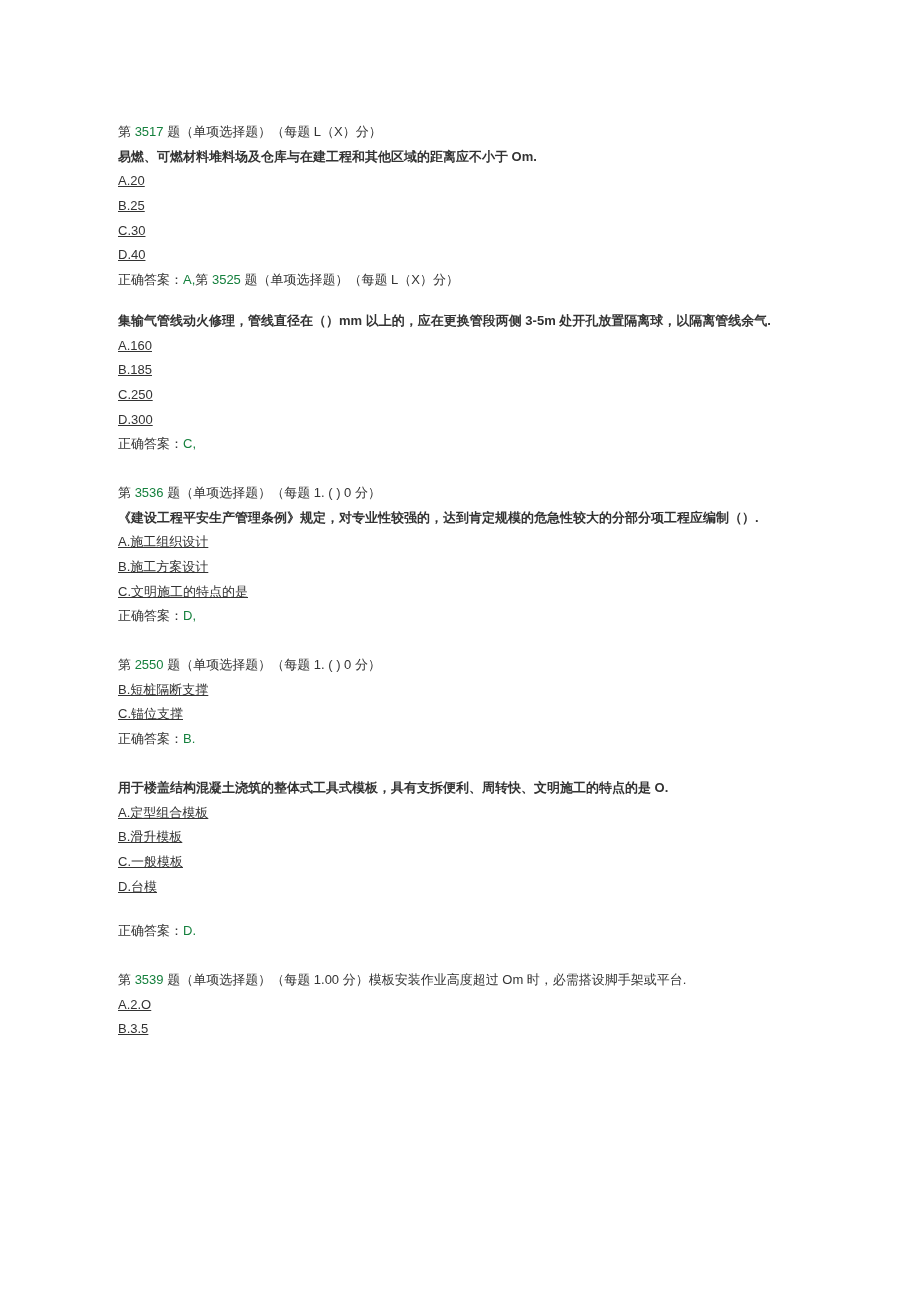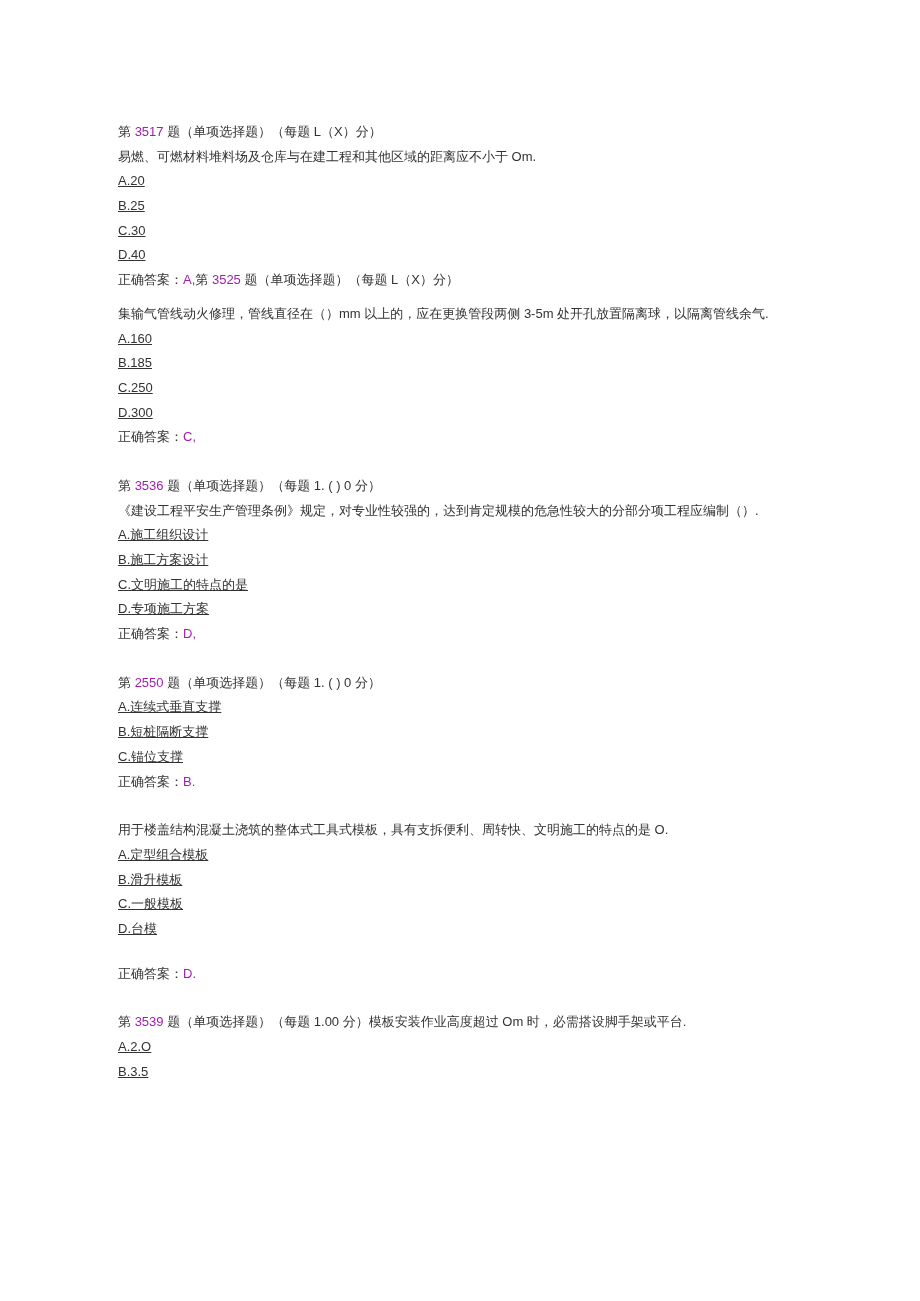--- a/index.html
+++ b/index.html
@@ -6,26 +6,26 @@
     body {
       background: #ffffff;
       font-family: "Microsoft YaHei", "SimSun", Arial, sans-serif;
       font-size: 13px;
       line-height: 1.9;
       color: #333333;
       padding: 120px 118px 40px 118px;
       width: 920px;
     }
     .question-block { margin-bottom: 24px; }
-    .q-line { display: block; }
-    .red { color: #a21caf; }
+    .q-line { display: block; font-weight: bold; }
+    .red { color: #15803d; }
     .header-line span { display: inline; }
     .option { display: block; text-decoration: underline; }
     .answer-line span { display: inline; }
-    .tight { margin-bottom: 9px; }
+    .tight { margin-bottom: 16px; }
     .extra-gap { margin-top: 20px; }
   </style>
 </head>
 <body>
 
 <div class="question-block">
   <div class="header-line">
     <span>第</span>
     <span class="red">3517</span>
     <span>题（单项选择题）（每题 L（X）分）</span>
@@ -53,33 +53,31 @@
 <div class="question-block">
   <div class="header-line">
     <span>第</span>
     <span class="red">3536</span>
     <span>题（单项选择题）（每题 1. ( ) 0 分）</span>
   </div>
   <div class="q-line">《建设工程平安生产管理条例》规定，对专业性较强的，达到肯定规模的危急性较大的分部分项工程应编制（）.</div>
   <div class="option">A.施工组织设计</div>
   <div class="option">B.施工方案设计</div>
   <div class="option">C.文明施工的特点的是</div>
-  <div class="option">D.专项施工方案</div>
   <div class="answer-line">
     <span>正确答案：</span><span class="red">D,</span>
   </div>
 </div>
 
 <div class="question-block">
   <div class="header-line">
     <span>第</span>
     <span class="red">2550</span>
     <span>题（单项选择题）（每题 1. ( ) 0 分）</span>
   </div>
-  <div class="option">A.连续式垂直支撑</div>
   <div class="option">B.短桩隔断支撑</div>
   <div class="option">C.锚位支撑</div>
   <div class="answer-line">
     <span>正确答案：</span><span class="red">B.</span>
   </div>
 </div>
 
 <div class="question-block">
   <div class="q-line">用于楼盖结构混凝土浇筑的整体式工具式模板，具有支拆便利、周转快、文明施工的特点的是 O.</div>
   <div class="option">A.定型组合模板</div>

